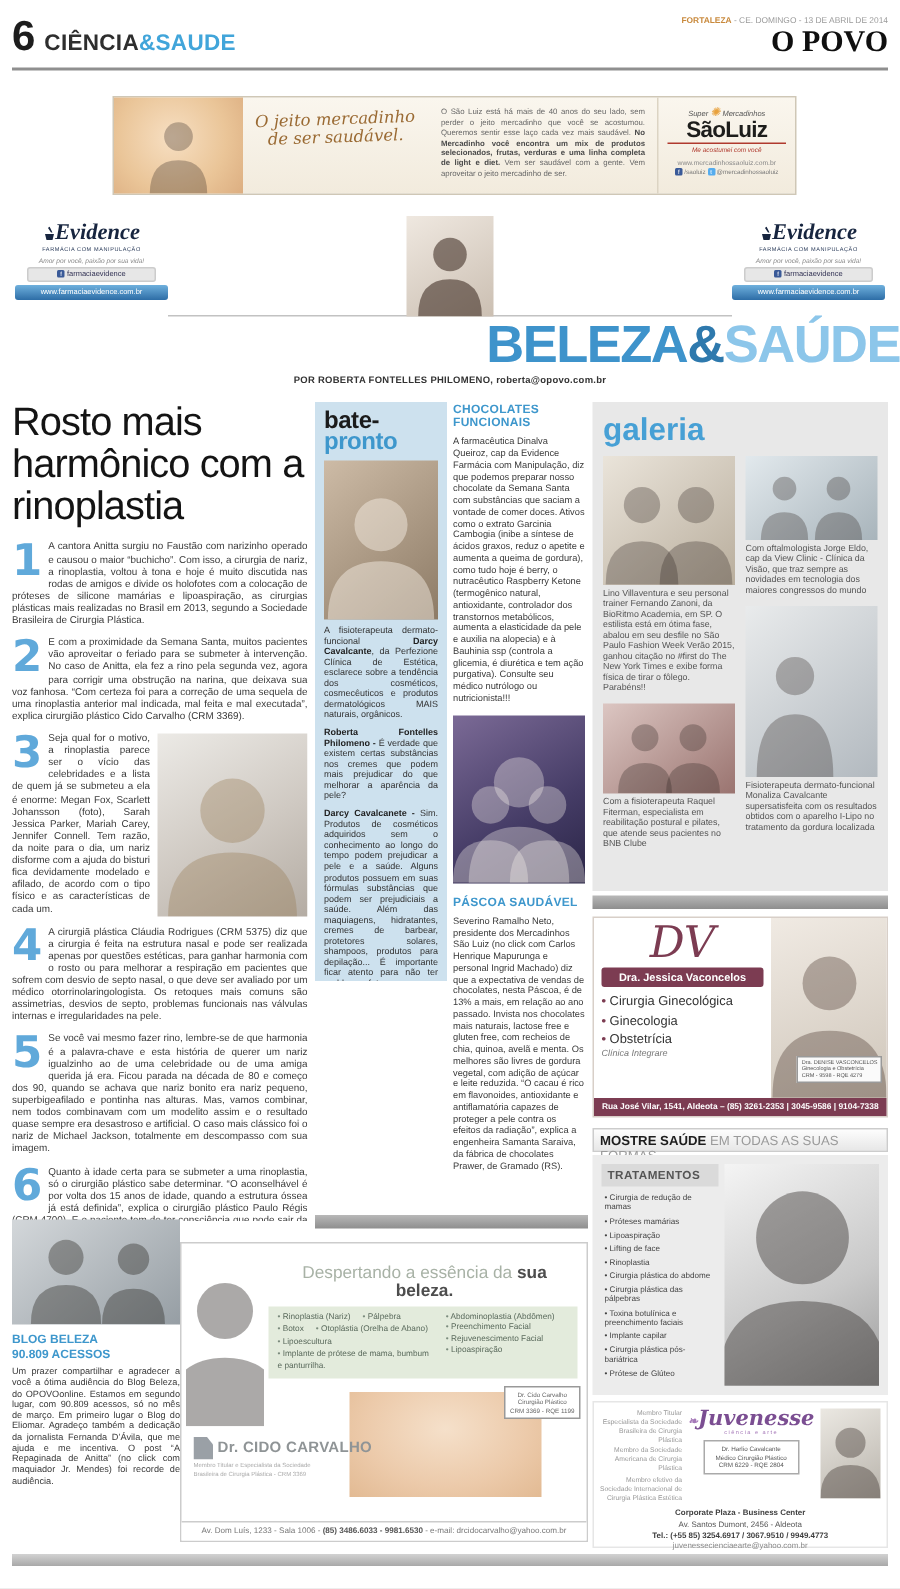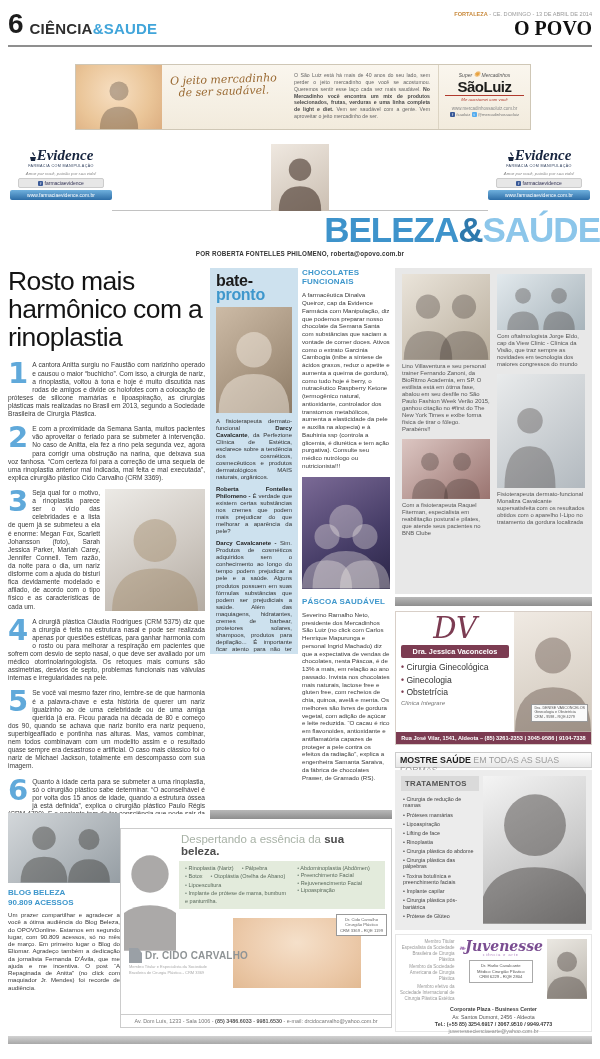--- a/index.html
+++ b/index.html
@@ -146,21 +146,21 @@
   #blog{left:8px;top:813px;width:112px;}
   .blog-photo{width:100%;height:70px;background:linear-gradient(140deg,#d3d7da,#969ea4);}
   .blog-photo svg{fill:rgba(40,36,32,.38);}
   .blog-head{font-size:8px;font-weight:bold;color:#3e97cc;line-height:1.2;margin:5px 0 4px;}
   .blog-body{font-size:6.1px;line-height:1.19;color:#3a3a3a;text-align:justify;}
 
   
   #cido{left:120px;top:828px;width:272px;height:200px;border:1px solid #ccc;background:#fff;box-sizing:border-box;}
   .cido-doc{position:absolute;left:3px;top:4px;width:52px;height:118px;background:linear-gradient(150deg,#eceme6,#e9e9e6 40%,#b5b5b1);}
   .cido-doc svg{fill:rgba(55,50,48,.42);}
-  .cido-title{margin:4px 6px 4px 60px;font-size:11.5px;}
+  .cido-title{margin:14px 6px 4px 60px;font-size:11.5px;text-align:center;}
   .ct1{color:#a8b2a6;}.ct2{color:#4d4d4d;font-weight:bold;}
   .cido-band{margin:0 6px 0 58px;background:#e3ebdc;padding:4px 6px;display:flex;gap:8px;}
   .cb-left{width:56%;display:flex;flex-wrap:wrap;align-content:flex-start;gap:1px 8px;}
   .cb-right{width:44%;}
   .cb-item{font-size:5.5px;color:#5a6a5c;line-height:1.35;}
   .cb-item:before{content:"• ";color:#7b8b7d;}
   .cido-mid{position:relative;height:86px;margin-top:3px;}
   .cido-logo{position:absolute;left:8px;top:36px;width:120px;}
   .cl-row{display:flex;align-items:center;gap:3px;}
   .cl-icon{fill:#9aa0a6;}
@@ -288,20 +288,21 @@
       <svg viewBox="0 0 100 100" preserveAspectRatio="xMidYMax meet">
           <circle cx="50" cy="32" r="17"></circle>
           <path d="M16 100q0-38 34-38t34 38z"></path>
         </svg>
     </div>
     <h3 class="schead">PÁSCOA SAUDÁVEL</h3>
     <p class="scbody">Severino Ramalho Neto, presidente dos Mercadinhos São Luiz (no click com Carlos Henrique Mapurunga e personal Ingrid Machado) diz que a expectativa de vendas de chocolates, nesta Páscoa, é de 13% a mais, em relação ao ano passado. Invista nos chocolates mais naturais, lactose free e gluten free, com recheios de chia, quinoa, avelã e menta. Os melhores são livres de gordura vegetal, com adição de açúcar e leite reduzida. “O cacau é rico em flavonoides, antioxidante e antiflamatória capazes de proteger a pele contra os efeitos da radiação”, explica a engenheira Samanta Saraiva, da fábrica de chocolates Prawer, de Gramado (RS).</p>
   </div>
 
   <div id="galcol" class="abs">
+    <div class="gal-title">galeria</div>
     <div class="gal-grid">
       <div class="gal-col">
         <div class="gal-photo gp1 photo">
           <svg viewBox="0 0 100 100" preserveAspectRatio="xMidYMax meet" style="left:30%">
               <circle cx="50" cy="30" r="16"></circle>
               <path d="M18 100q0-38 32-38t32 38z"></path>
             </svg>
           <svg viewBox="0 0 100 100" preserveAspectRatio="xMidYMax meet" style="left:70%">
               <circle cx="50" cy="30" r="16"></circle>
               <path d="M18 100q0-38 32-38t32 38z"></path>

